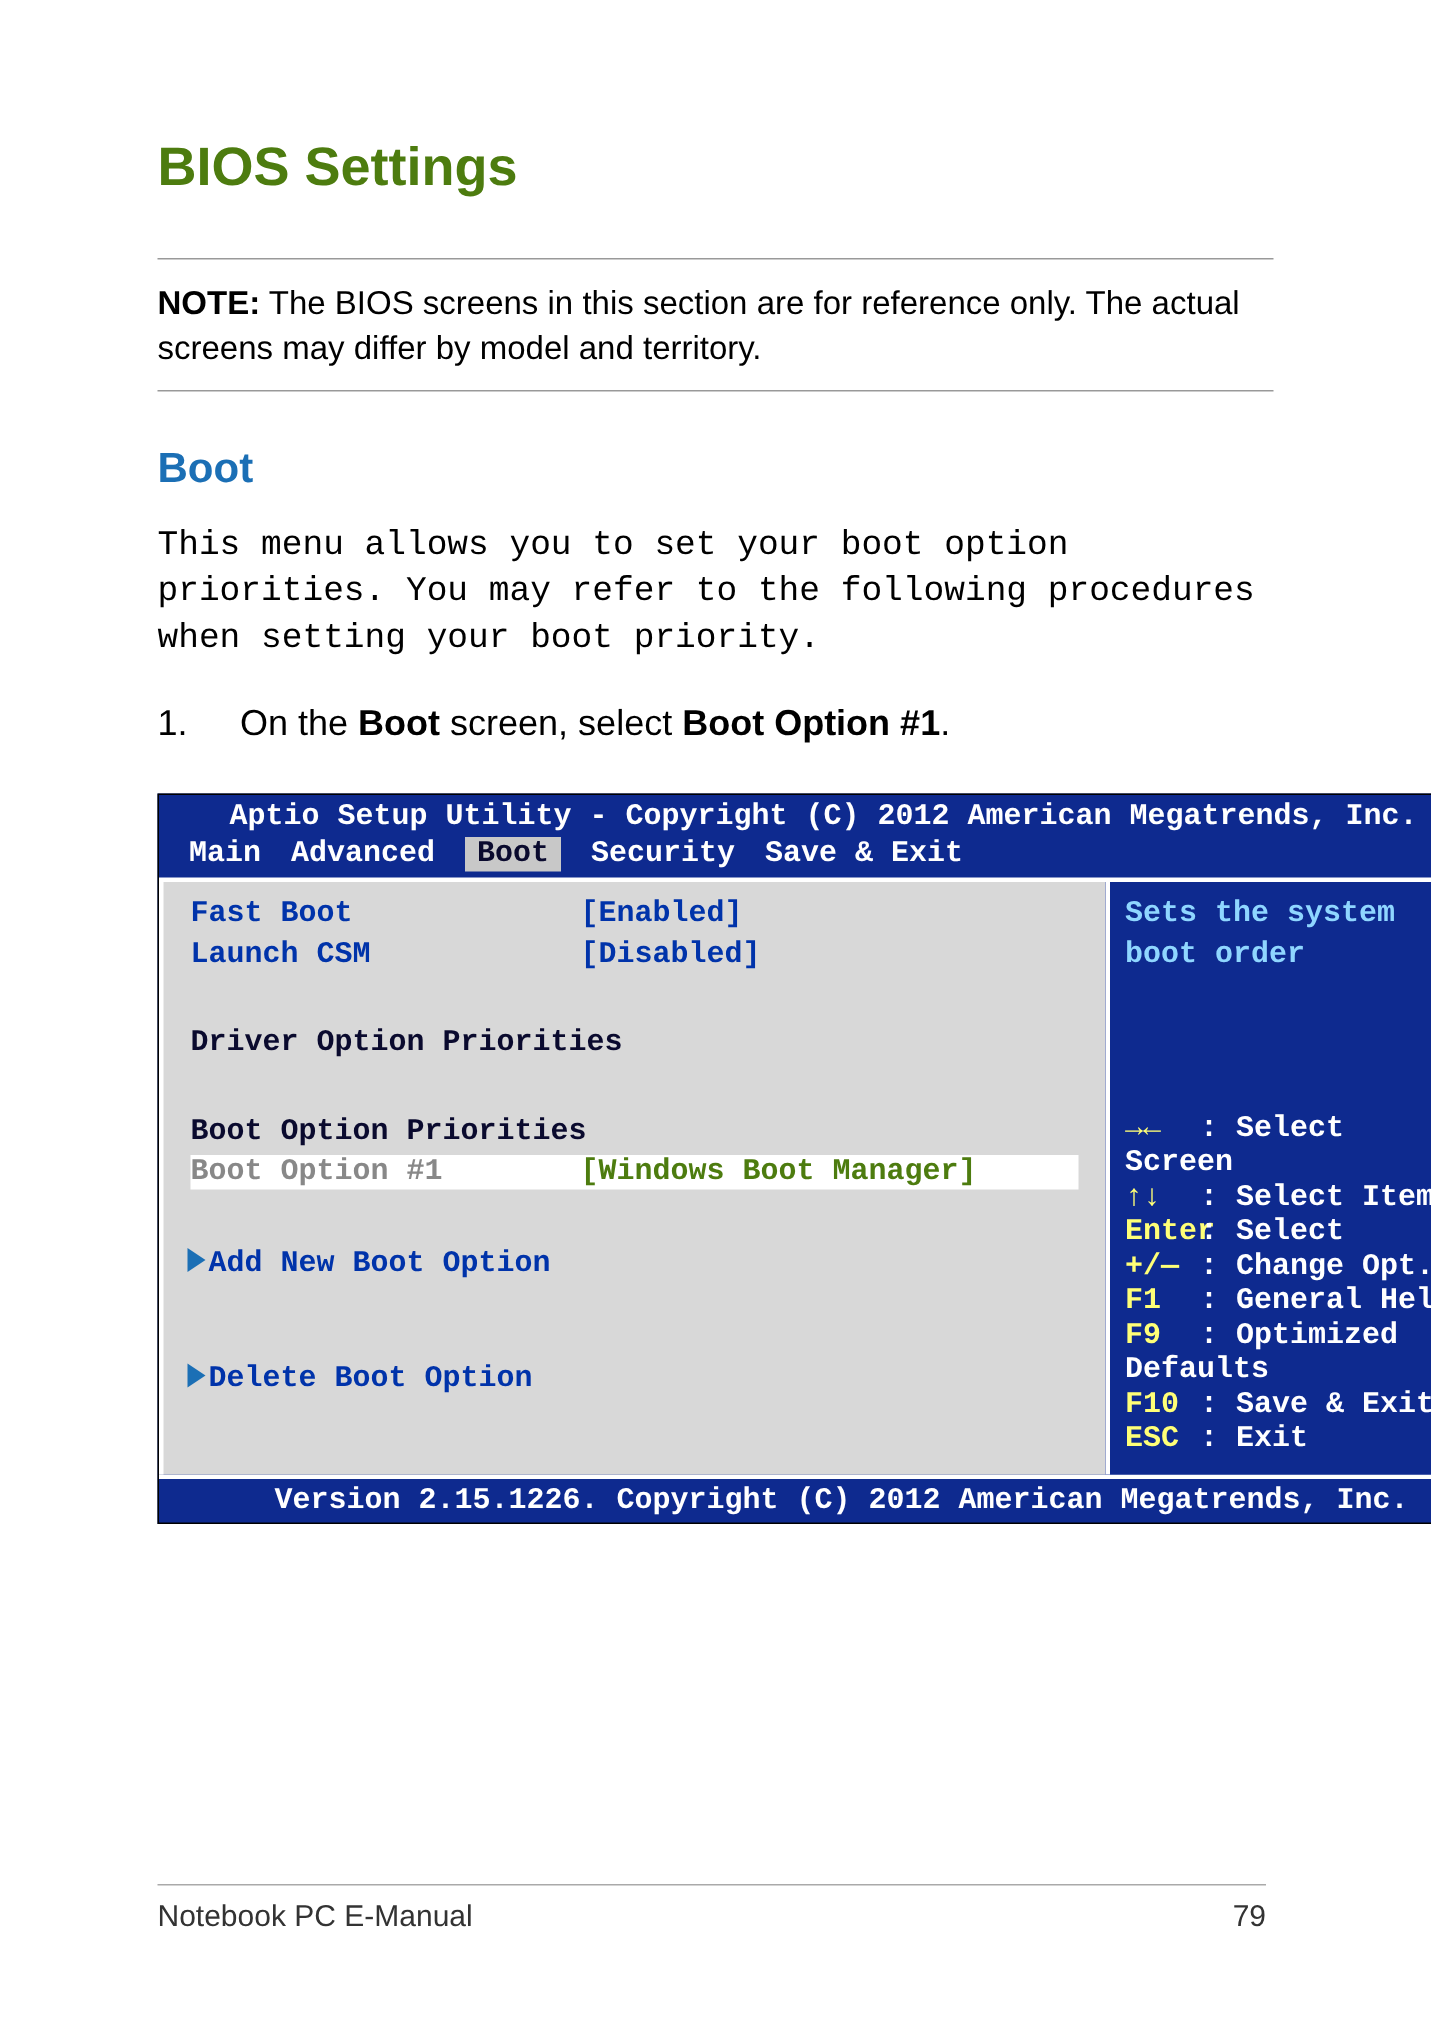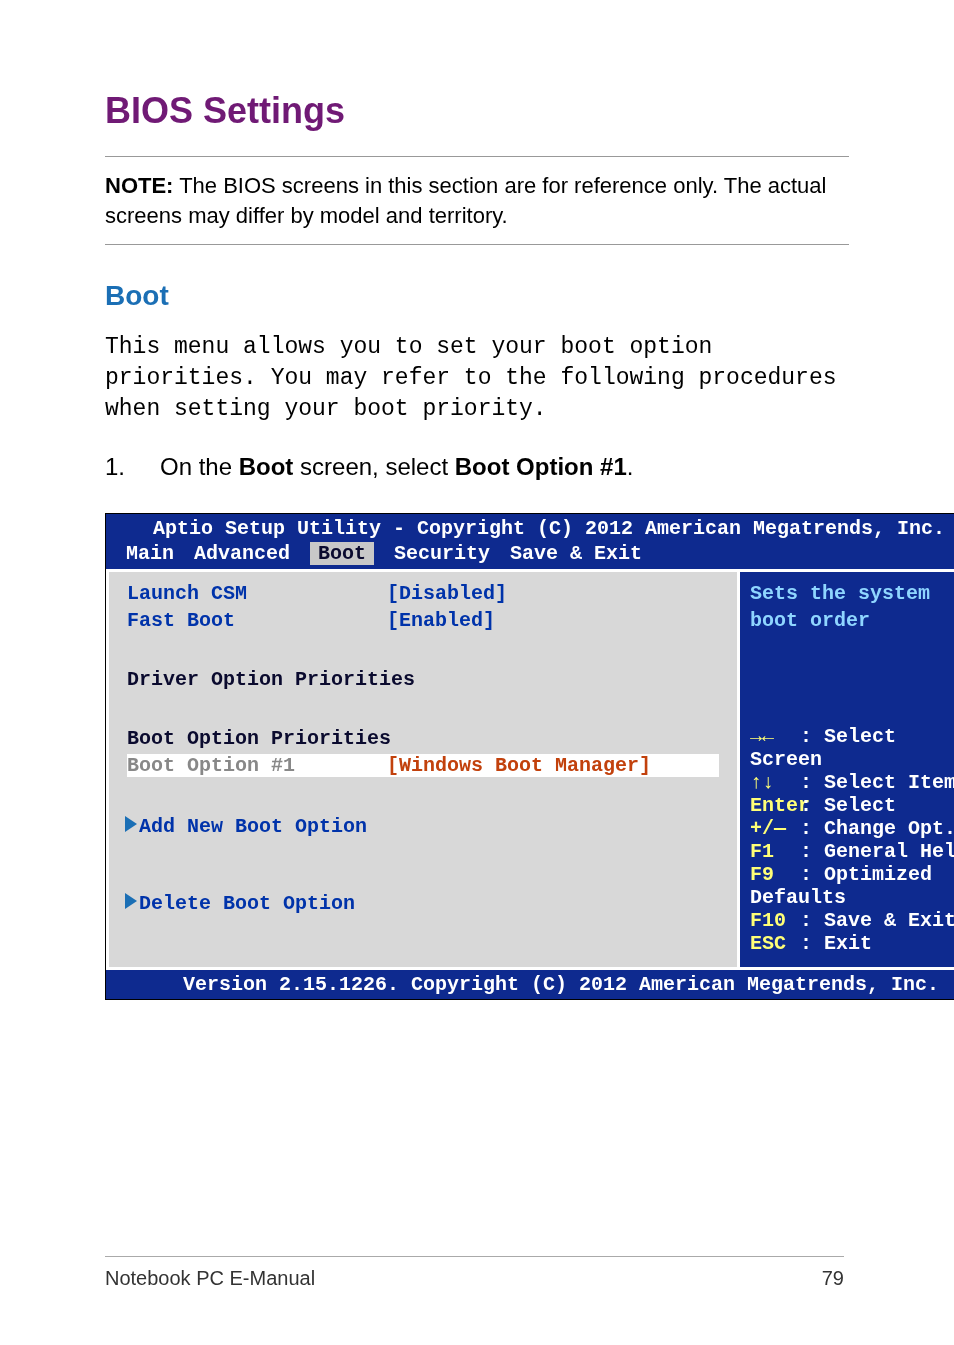--- a/index.html
+++ b/index.html
@@ -10,25 +10,25 @@
     body {
       width: 954px;
       height: 1345px;
       background: #ffffff;
       font-family: Georgia, 'Times New Roman', serif;
       color: #000000;
       position: relative;
       padding: 90px 105px 60px 105px;
     }
     h1.main-title {
-      color: #701a75;
+      color: #4d7c0f;
       font-family: 'Segoe UI', Arial, sans-serif;
       font-weight: 700;
       font-size: 36px;
-      margin-bottom: 24px;
+      margin-bottom: 40px;
     }
     .note-block {
       border-top: 1px solid #999;
       border-bottom: 1px solid #999;
       padding: 14px 0;
       margin-bottom: 35px;
       font-family: 'Segoe UI', Arial, sans-serif;
       font-size: 22px;
       line-height: 1.35;
     }
@@ -185,34 +185,34 @@
   <div class="bios-tabs">
     <span class="bios-tab">Main</span>
     <span class="bios-tab">Advanced</span>
     <span class="bios-tab active">Boot</span>
     <span class="bios-tab">Security</span>
     <span class="bios-tab">Save &amp; Exit</span>
   </div>
   <div class="bios-body">
     <div class="bios-left">
       <div class="bios-row">
+        <span class="bios-label link-blue">Fast Boot</span>
+        <span class="bios-value">[Enabled]</span>
+      </div>
+      <div class="bios-row">
         <span class="bios-label link-blue">Launch CSM</span>
         <span class="bios-value">[Disabled]</span>
-      </div>
-      <div class="bios-row">
-        <span class="bios-label link-blue">Fast Boot</span>
-        <span class="bios-value">[Enabled]</span>
       </div>
       <div style="height:32px;"></div>
       <div class="bios-section">Driver Option Priorities</div>
       <div style="height:32px;"></div>
       <div class="bios-section">Boot Option Priorities</div>
       <div class="bios-highlight-row">
         <span class="bios-label" style="color:#888;">Boot Option #1</span>
-        <span style="color:#c2410c;">[Windows Boot Manager]</span>
+        <span style="color:#4d7c0f;">[Windows Boot Manager]</span>
       </div>
       <div style="height:38px;"></div>
       <div style="position:relative;">
         <span class="tri-marker" style="top:1px;"></span>
         <div class="link-blue" style="padding-left:12px;">Add New Boot Option</div>
       </div>
       <div style="height:6px;"></div>
       <div style="position:relative;">
         <span class="tri-marker" style="top:1px;"></span>
         <div class="link-blue" style="padding-left:12px;margin-top:48px;">Delete Boot Option</div>

